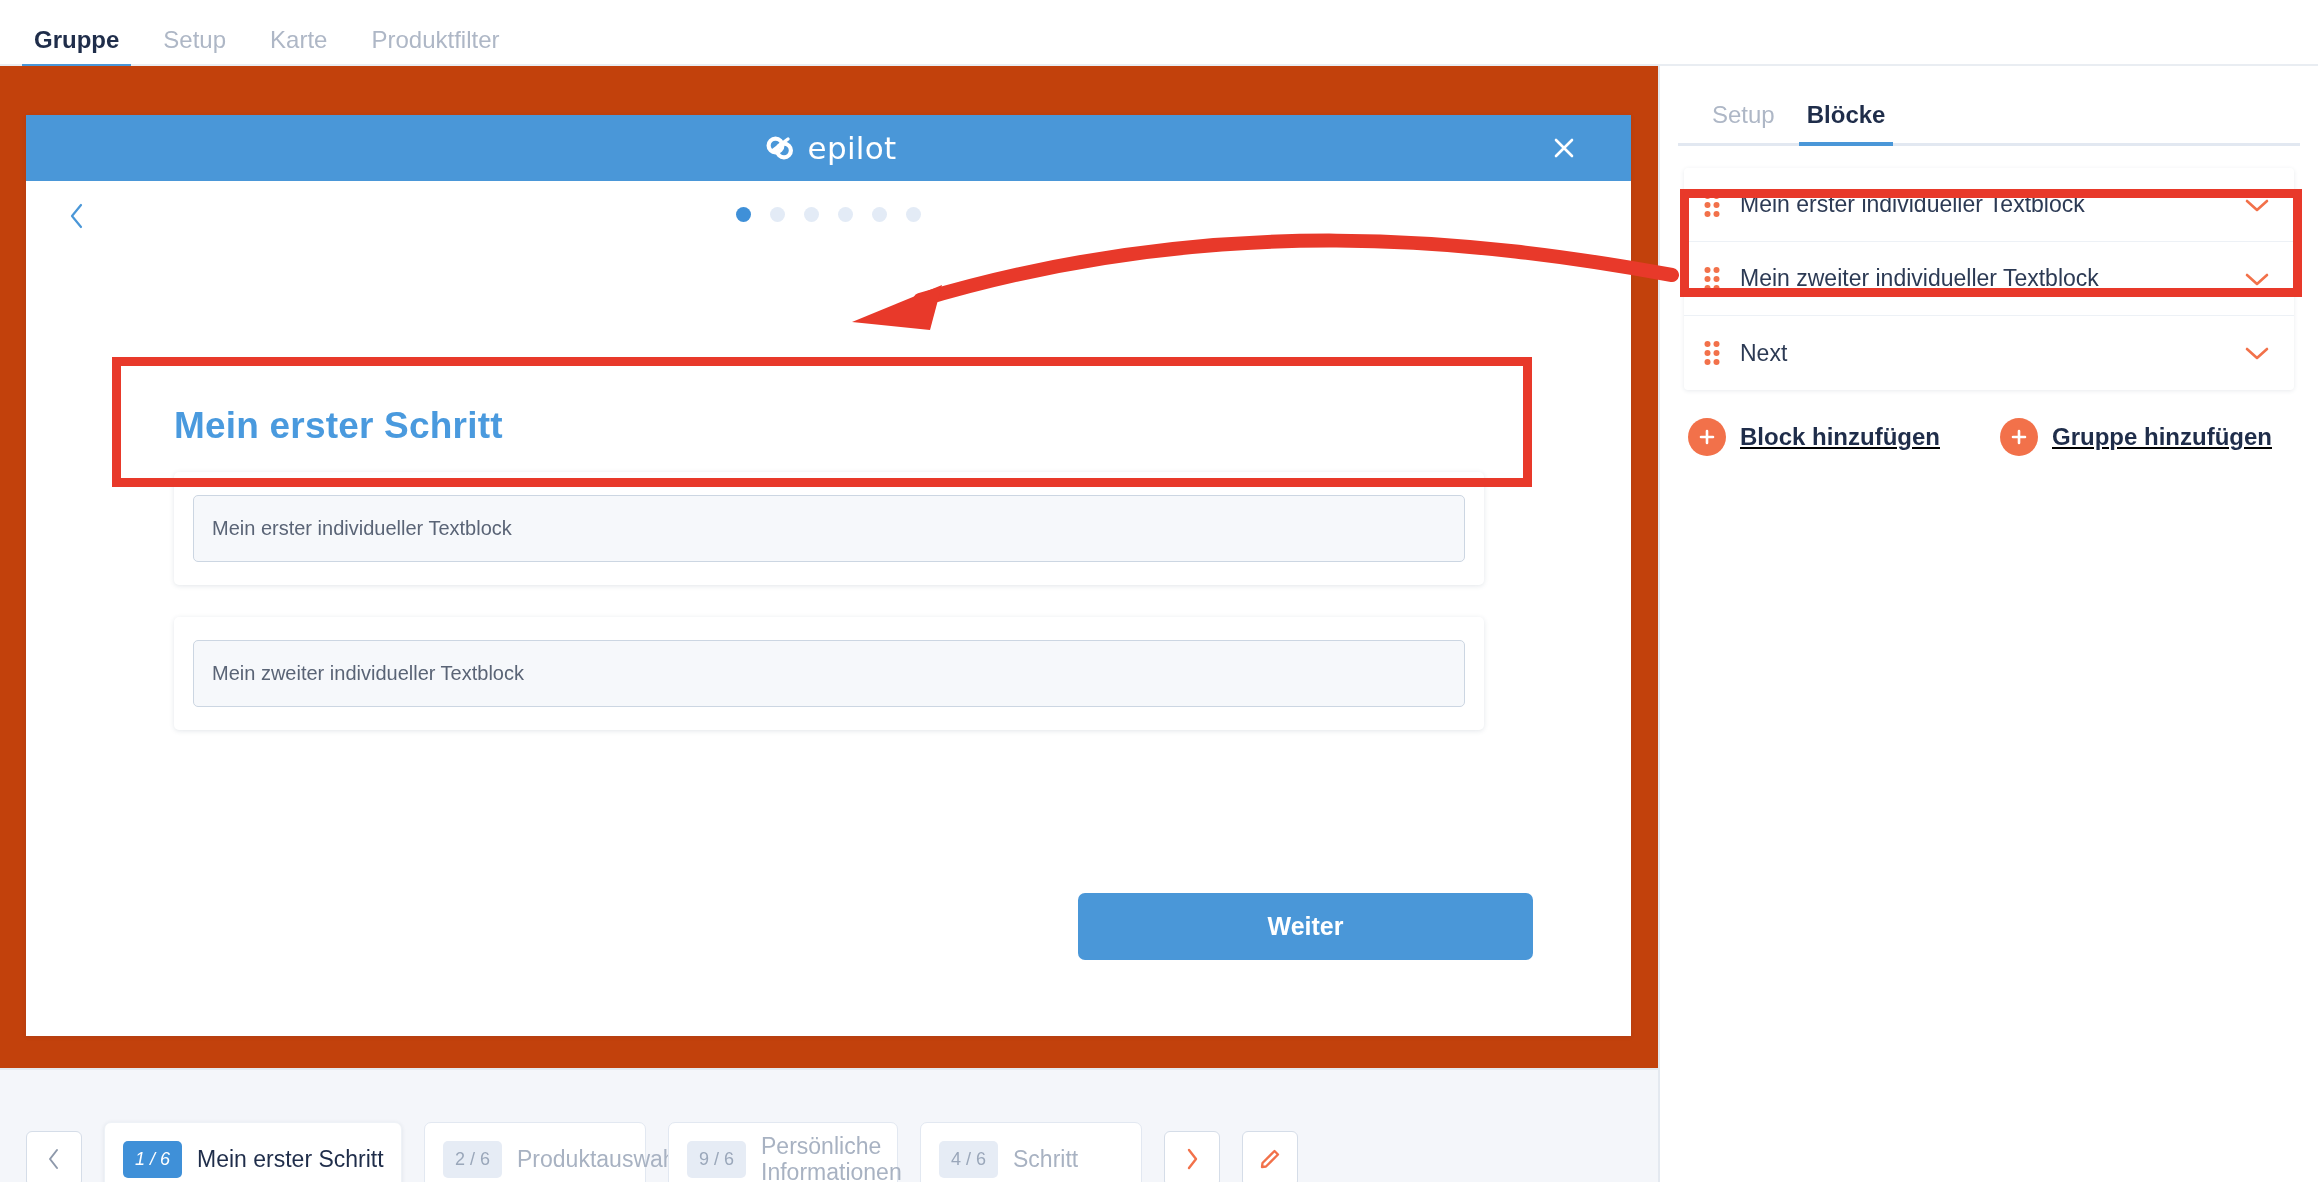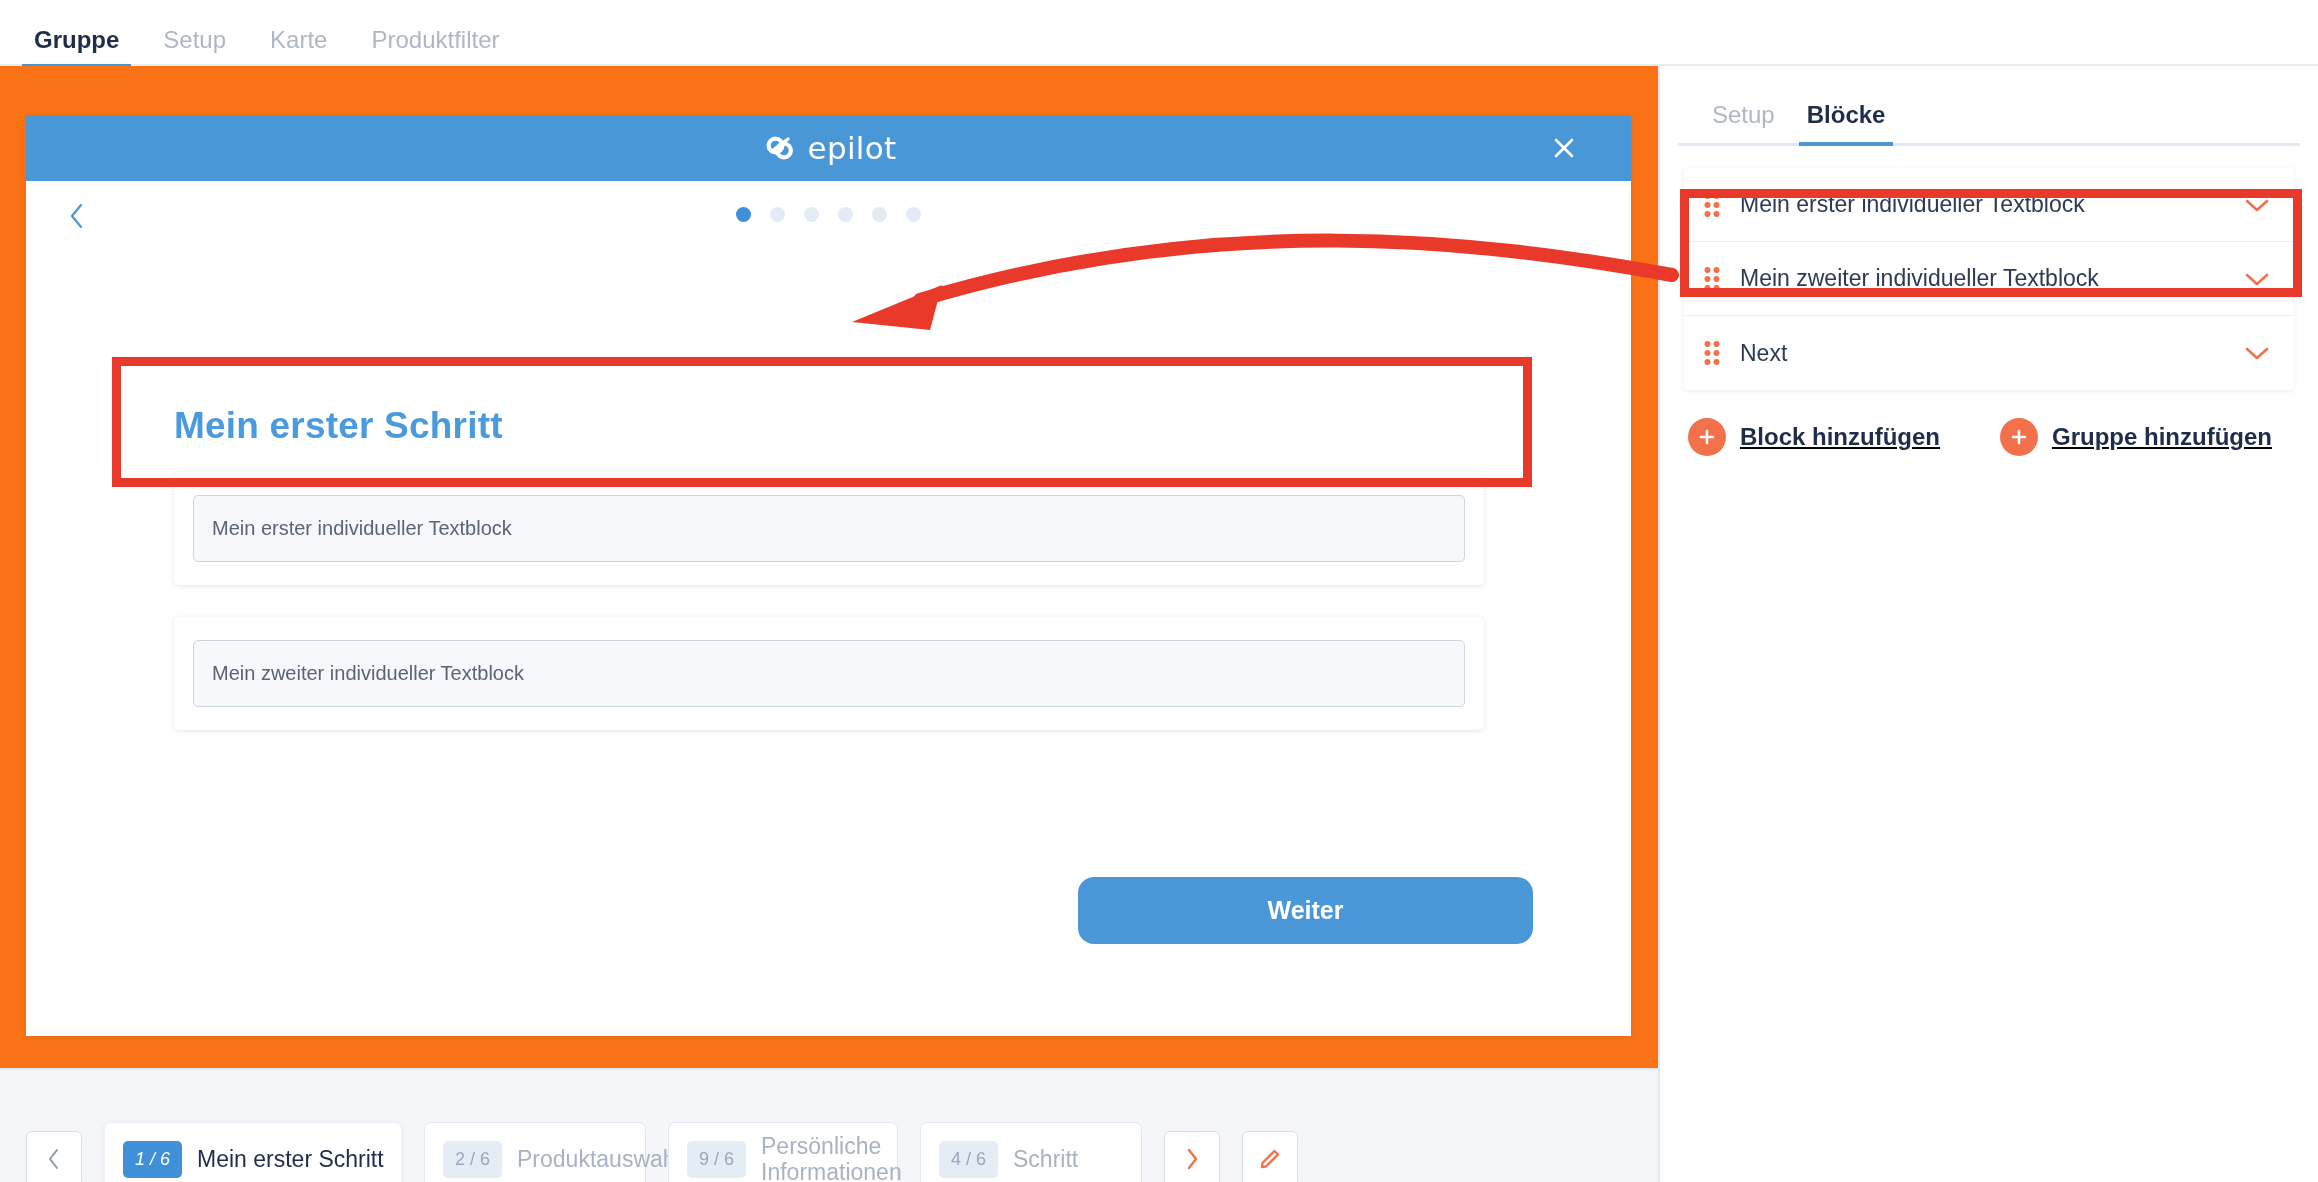--- a/index.html
+++ b/index.html
@@ -33,21 +33,21 @@
     position: absolute;
     left: 10px; right: 10px; bottom: -2px;
     height: 4px;
     background: #4a97d8;
   }
 
   
   .preview-pane {
     position: absolute; left: 0; top: 66px;
     width: 1658px; height: 1116px;
-    background: #f97316;
+    background: #c2410c;
   }
   .split-divider {
     position: absolute; left: 1658px; top: 66px;
     width: 2px; height: 1116px;
     background: #e4e9f0;
   }
 
   
   .preview-card {
     position: absolute; left: 26px; top: 49px;
@@ -115,24 +115,24 @@
     padding: 0 18px;
     font-size: 20px;
     color: #5a6476;
     cursor: text;
   }
 
   .weiter-wrap {
     position: absolute; left: 0; top: 762px; width: 100%;
   }
   .weiter-btn {
-    position: absolute; left: 1052px; top: 0;
+    position: absolute; left: 1052px; top: 16px;
     width: 455px; height: 67px;
     background: #4a97d8;
-    border: none; border-radius: 16px;
+    border: none; border-radius: 7px;
     color: #ffffff; font-size: 25px; font-weight: bold;
     cursor: pointer;
     font-family: "Liberation Sans", sans-serif;
   }
 
   
   .step-strip {
     position: absolute; left: 0; top: 1002px;
     width: 1658px; height: 180px;
     background: #f4f6fa;

